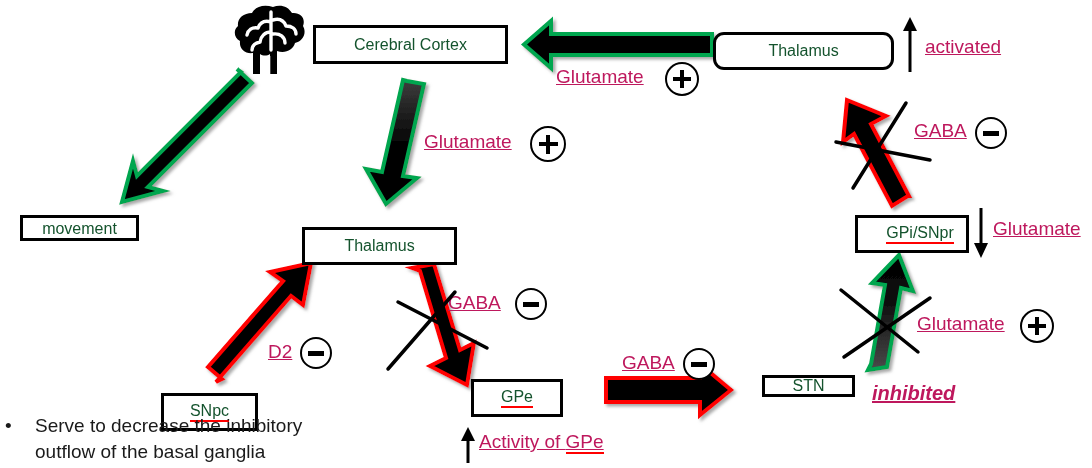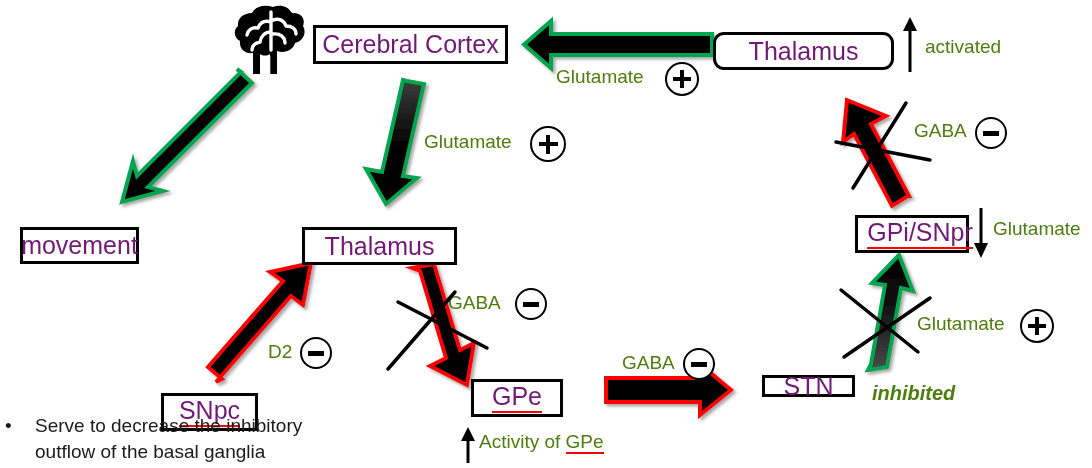--- a/index.html
+++ b/index.html
@@ -18,36 +18,37 @@
     overflow: hidden;
   }
   .node-box {
     position: absolute;
     box-sizing: border-box;
     border: 3px solid #000000;
     background: #ffffff;
     display: flex;
     align-items: center;
     justify-content: center;
-    font-size: 25px;
-    color: #701a75;
+    font-size: 16px;
+    color: #14532d;
     white-space: nowrap;
     z-index: 6;
   }
   .sp-underline {
     border-bottom: 2px solid #ff0000;
     padding-bottom: 0px;
     line-height: 1.1;
   }
   .lbl {
     position: absolute;
     font-size: 19px;
-    color: #4d7c0f;
+    color: #be185d;
     white-space: nowrap;
     z-index: 7;
+    text-decoration: underline;
   }
   .lbl.ital {
     font-style: italic;
     font-weight: bold;
     font-size: 20px;
   }
   .sign {
     position: absolute;
     box-sizing: border-box;
     border: 2px solid #000000;
@@ -155,21 +156,21 @@
   </svg>
 
   <div class="node-box" style="left:313px; top:25px; width:195px; height:39px;">
     <span>Cerebral Cortex</span>
   </div>
 
   <div class="node-box" style="left:713px; top:32px; width:181px; height:38px;border-radius:11px;">
     <span>Thalamus</span>
   </div>
 
-  <div class="node-box" style="left:20px; top:227px; width:119px; height:37px;">
+  <div class="node-box" style="left:20px; top:215px; width:119px; height:26px;align-items:flex-end;">
     <span>movement</span>
   </div>
 
   <div class="node-box" style="left:302px; top:227px; width:155px; height:38px;">
     <span>Thalamus</span>
   </div>
 
   <div class="node-box" style="left:161px; top:393px; width:97px; height:38px;">
     <span class="sp-underline">SNpc</span>
   </div>

